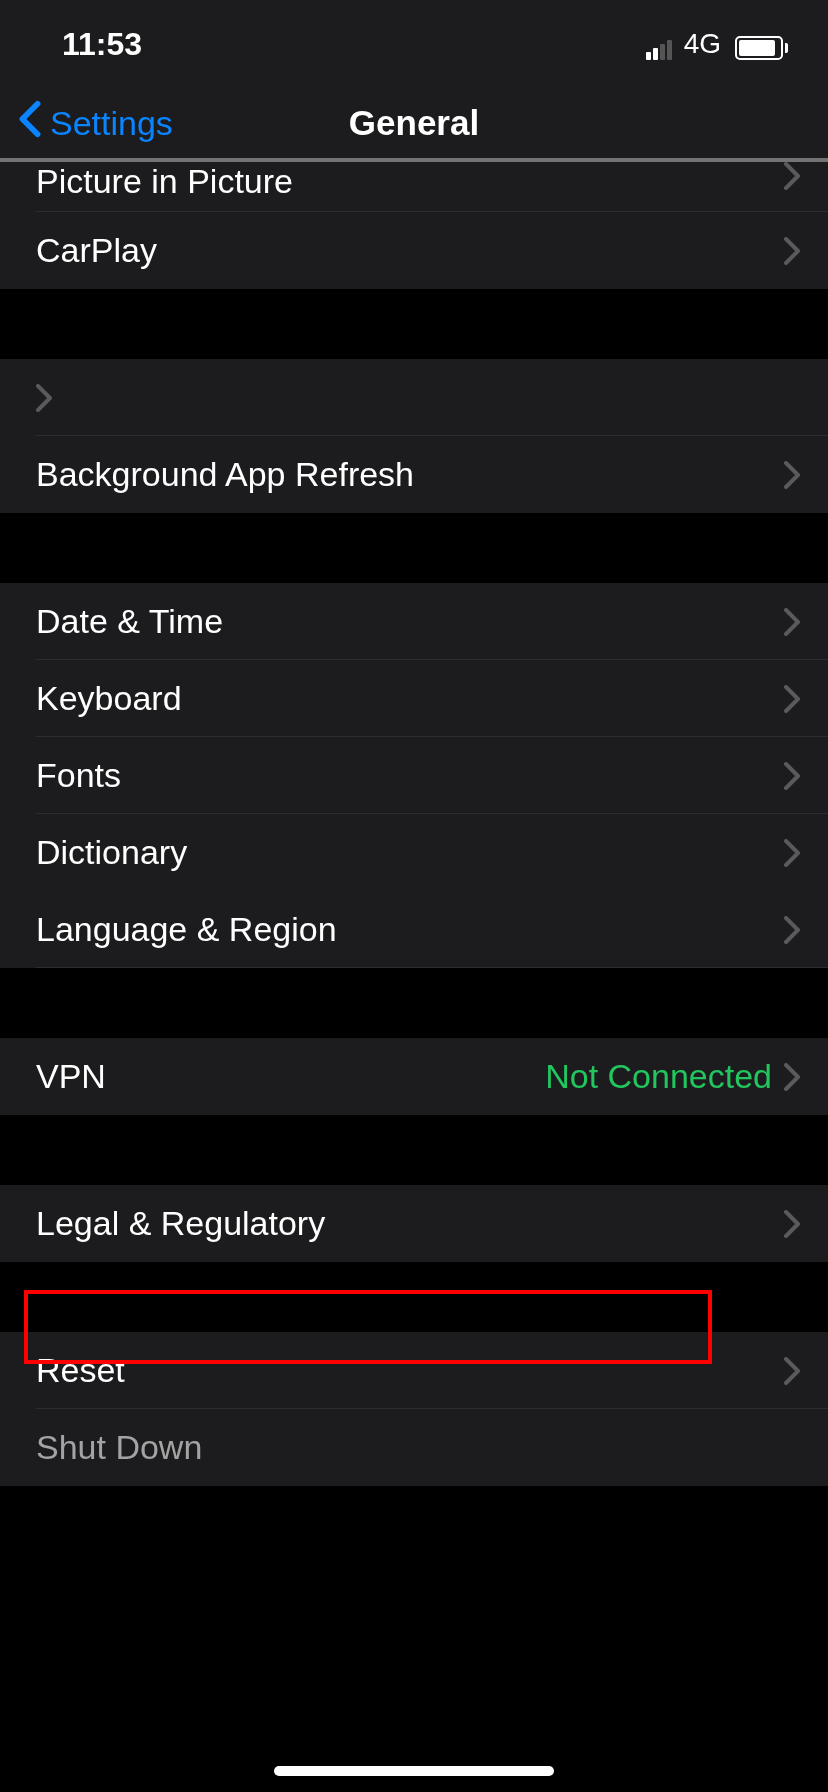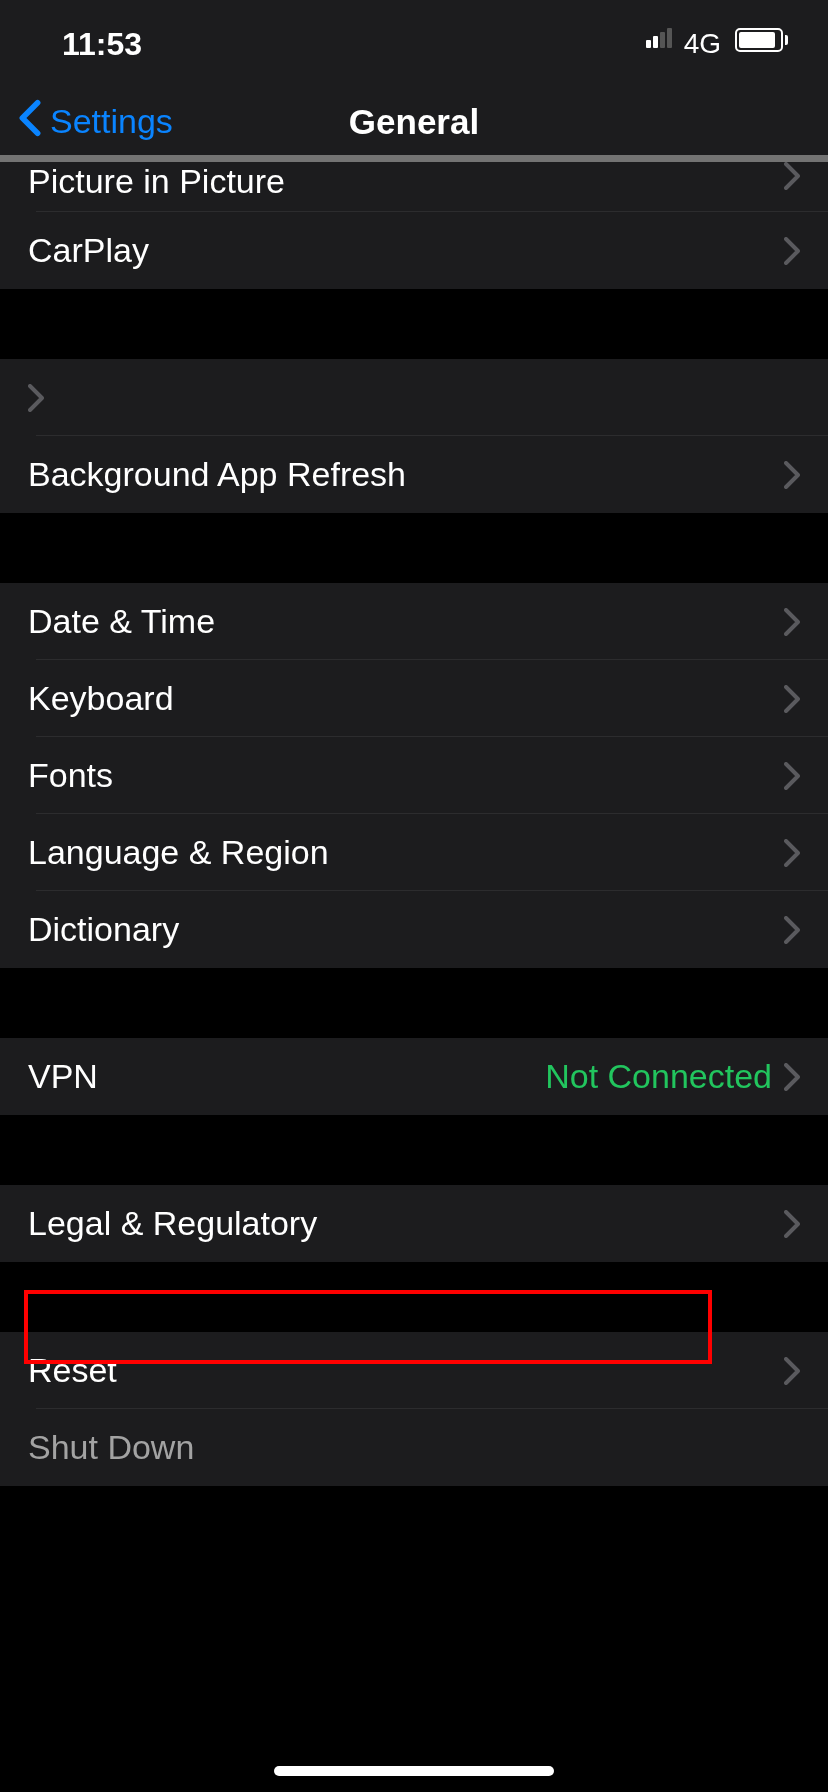--- a/index.html
+++ b/index.html
@@ -26,21 +26,21 @@
       padding: 0 40px;
       background: #1c1c1e;
     }
     .status-time {
       font-size: 32px;
       font-weight: 700;
       padding-left: 22px;
     }
     .status-right {
       display: flex;
-      align-items: flex-start;
+      align-items: flex-end;
       gap: 8px;
     }
     .signal-bars {
       display: flex;
       align-items: flex-end;
       gap: 2px;
     }
     .signal-bars span {
       width: 5px;
       background: #fff;
@@ -81,21 +81,21 @@
       border-radius: 0 2px 2px 0;
       margin-left: 2px;
     }
     
     .nav-bar {
       height: 74px;
       background: #1c1c1e;
       position: relative;
       display: flex;
       align-items: center;
-      border-bottom: 7px solid #737373;
+      border-bottom: 4px solid #737373;
     }
     .nav-back {
       display: flex;
       align-items: center;
       color: #0a84ff;
       font-size: 34px;
       padding-left: 18px;
       gap: 8px;
     }
     .nav-back svg {
@@ -114,21 +114,21 @@
       background: #1c1c1e;
     }
     .spacer {
       height: 70px;
       background: #000;
     }
     .row {
       display: flex;
       align-items: center;
       height: 77px;
-      padding-left: 28px;
+      padding-left: 36px;
       position: relative;
     }
     .row-label {
       font-size: 34px;
       flex: 1;
     }
     .row-label.blue {
       color: #a3a3a3;
     }
     .row-detail {
@@ -273,35 +273,35 @@
   <div class="row">
     <div class="row-label">Fonts</div>
     <span class="chevron">
       <svg viewBox="0 0 8 14">
           <path d="M1 1 L7 7 L1 13" stroke="#5a5a5e" stroke-width="2" fill="none" stroke-linecap="round" stroke-linejoin="round"></path>
         </svg>
     </span>
     <div class="separator"></div>
   </div>
   <div class="row">
+    <div class="row-label">Dictionary</div>
+    <span class="chevron">
+      <svg viewBox="0 0 8 14">
+          <path d="M1 1 L7 7 L1 13" stroke="#5a5a5e" stroke-width="2" fill="none" stroke-linecap="round" stroke-linejoin="round"></path>
+        </svg>
+    </span>
+  </div>
+  <div class="row">
     <div class="row-label">Language &amp; Region</div>
     <span class="chevron">
       <svg viewBox="0 0 8 14">
           <path d="M1 1 L7 7 L1 13" stroke="#5a5a5e" stroke-width="2" fill="none" stroke-linecap="round" stroke-linejoin="round"></path>
         </svg>
     </span>
     <div class="separator"></div>
-  </div>
-  <div class="row">
-    <div class="row-label">Dictionary</div>
-    <span class="chevron">
-      <svg viewBox="0 0 8 14">
-          <path d="M1 1 L7 7 L1 13" stroke="#5a5a5e" stroke-width="2" fill="none" stroke-linecap="round" stroke-linejoin="round"></path>
-        </svg>
-    </span>
   </div>
 </div>
 
 <div class="spacer"></div>
 
 <div class="section">
   <div class="row">
     <div class="row-label">VPN</div>
     <div class="row-detail">Not Connected</div>
     <span class="chevron">

